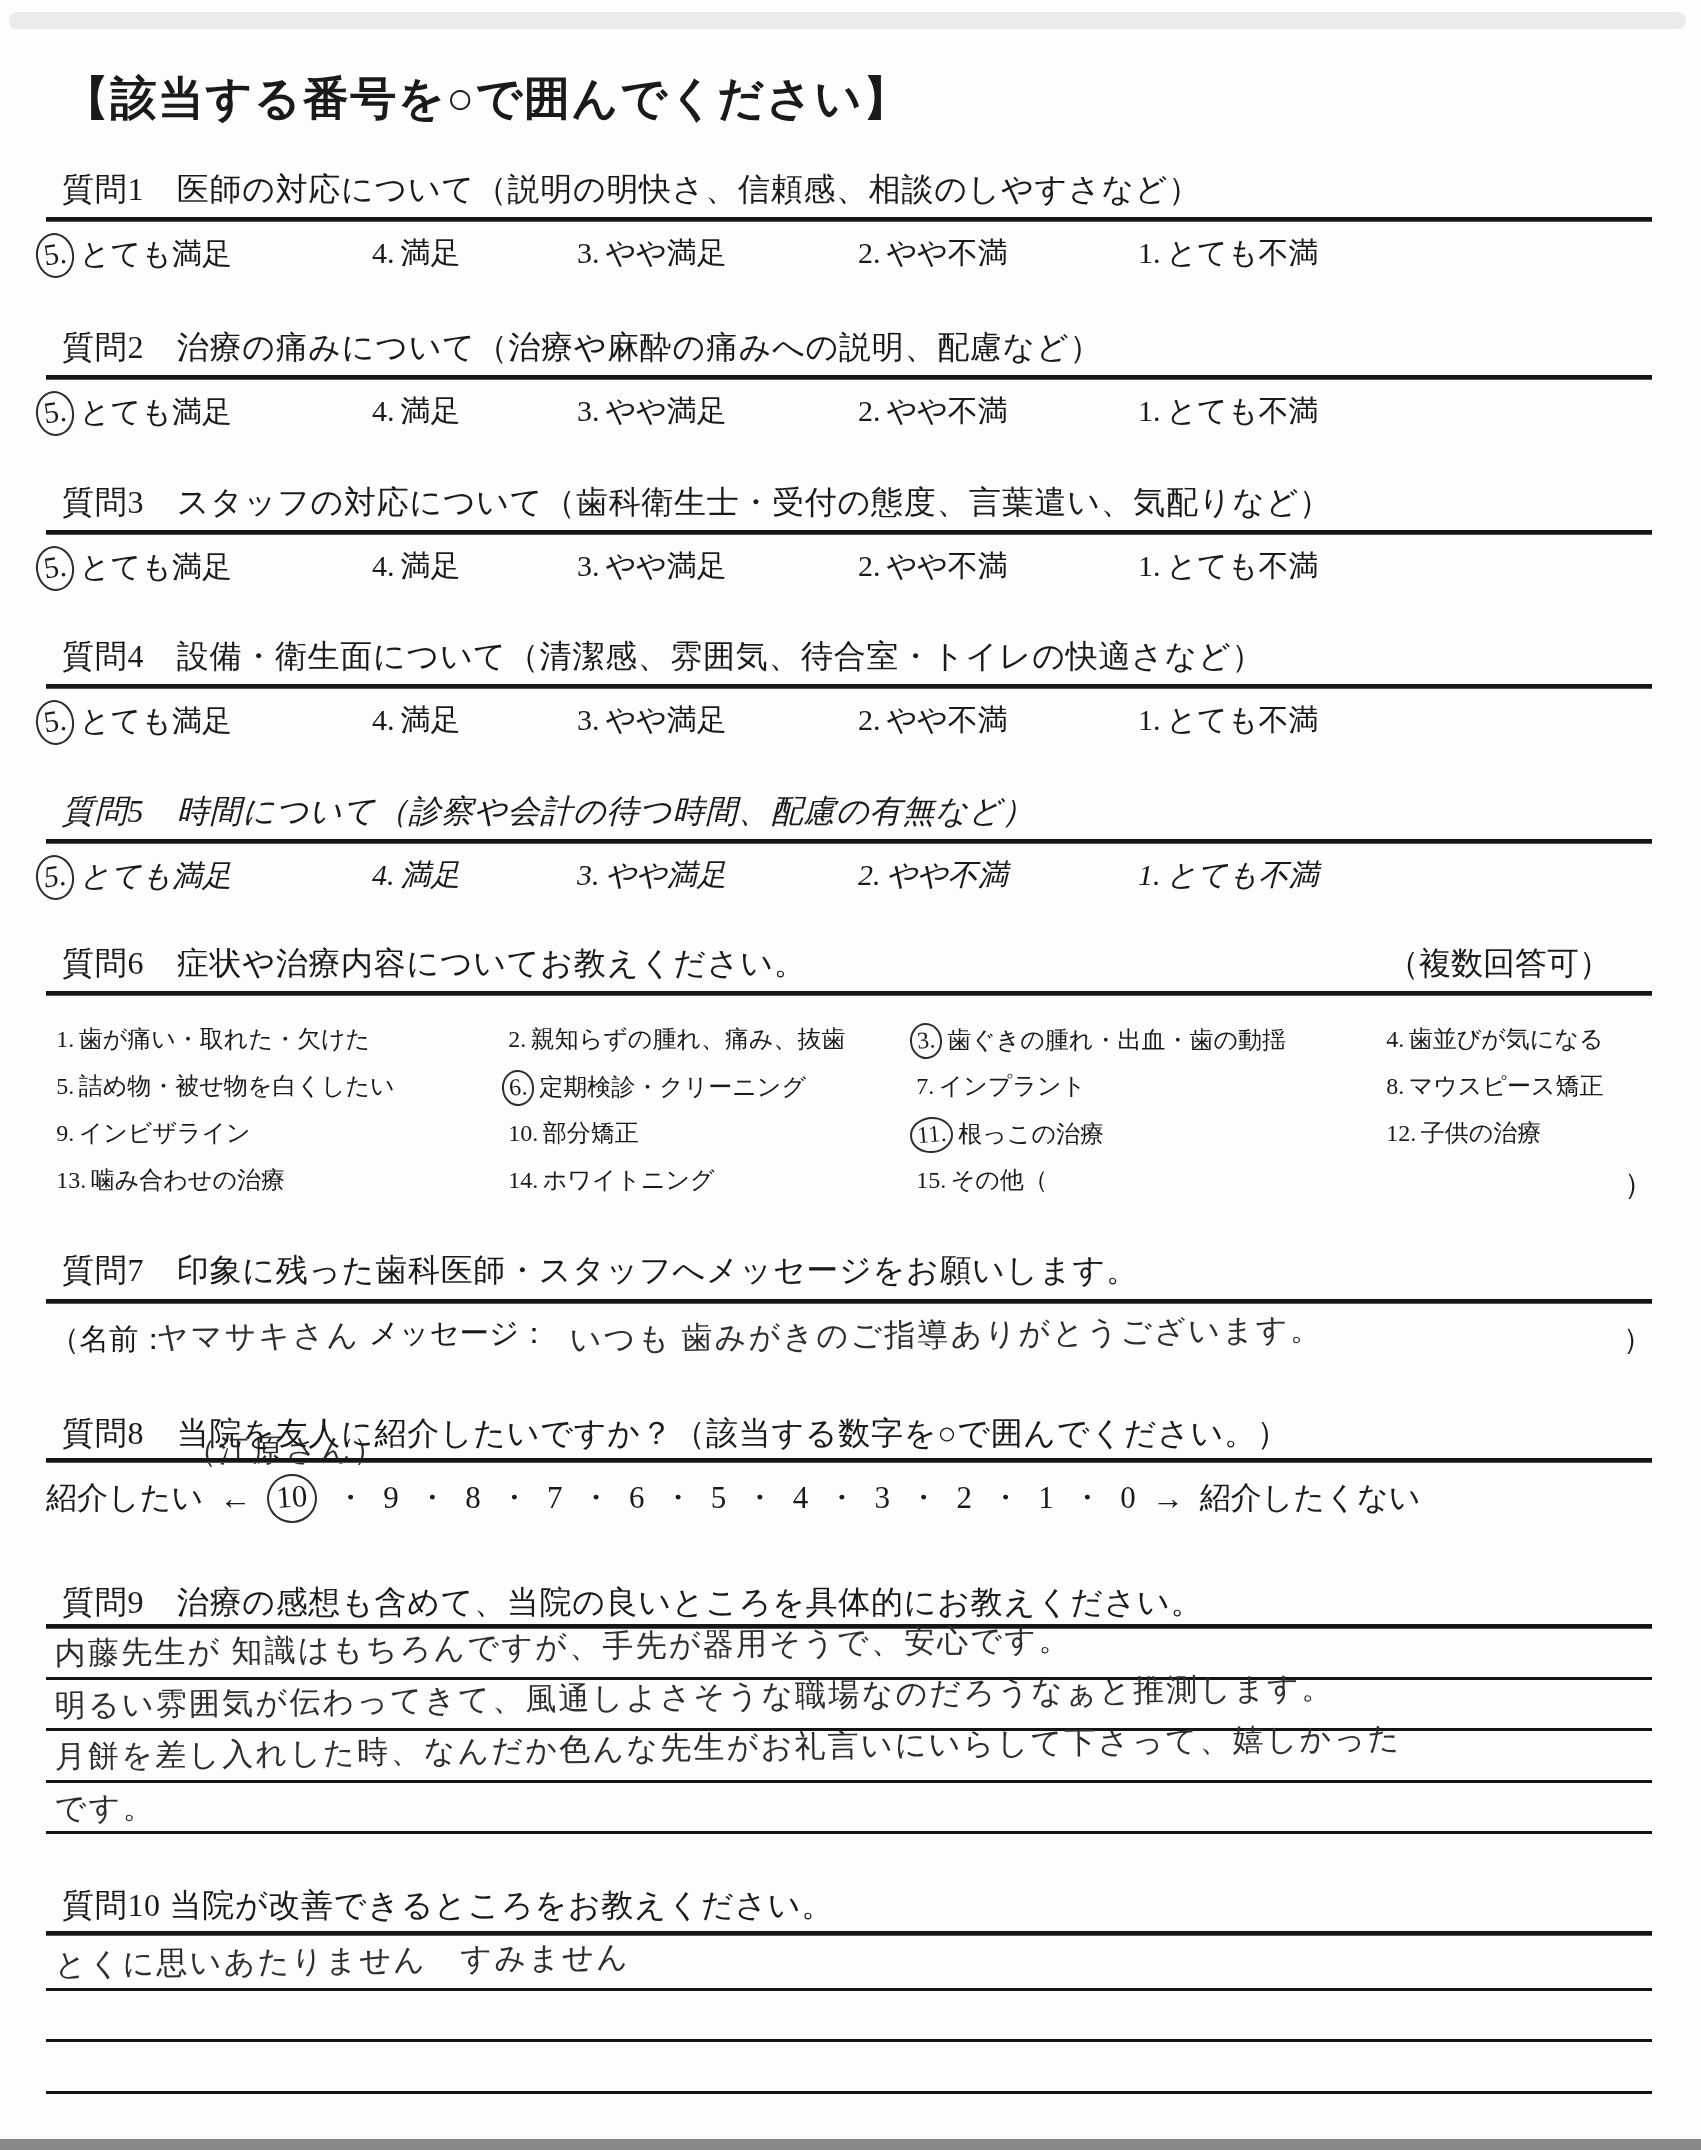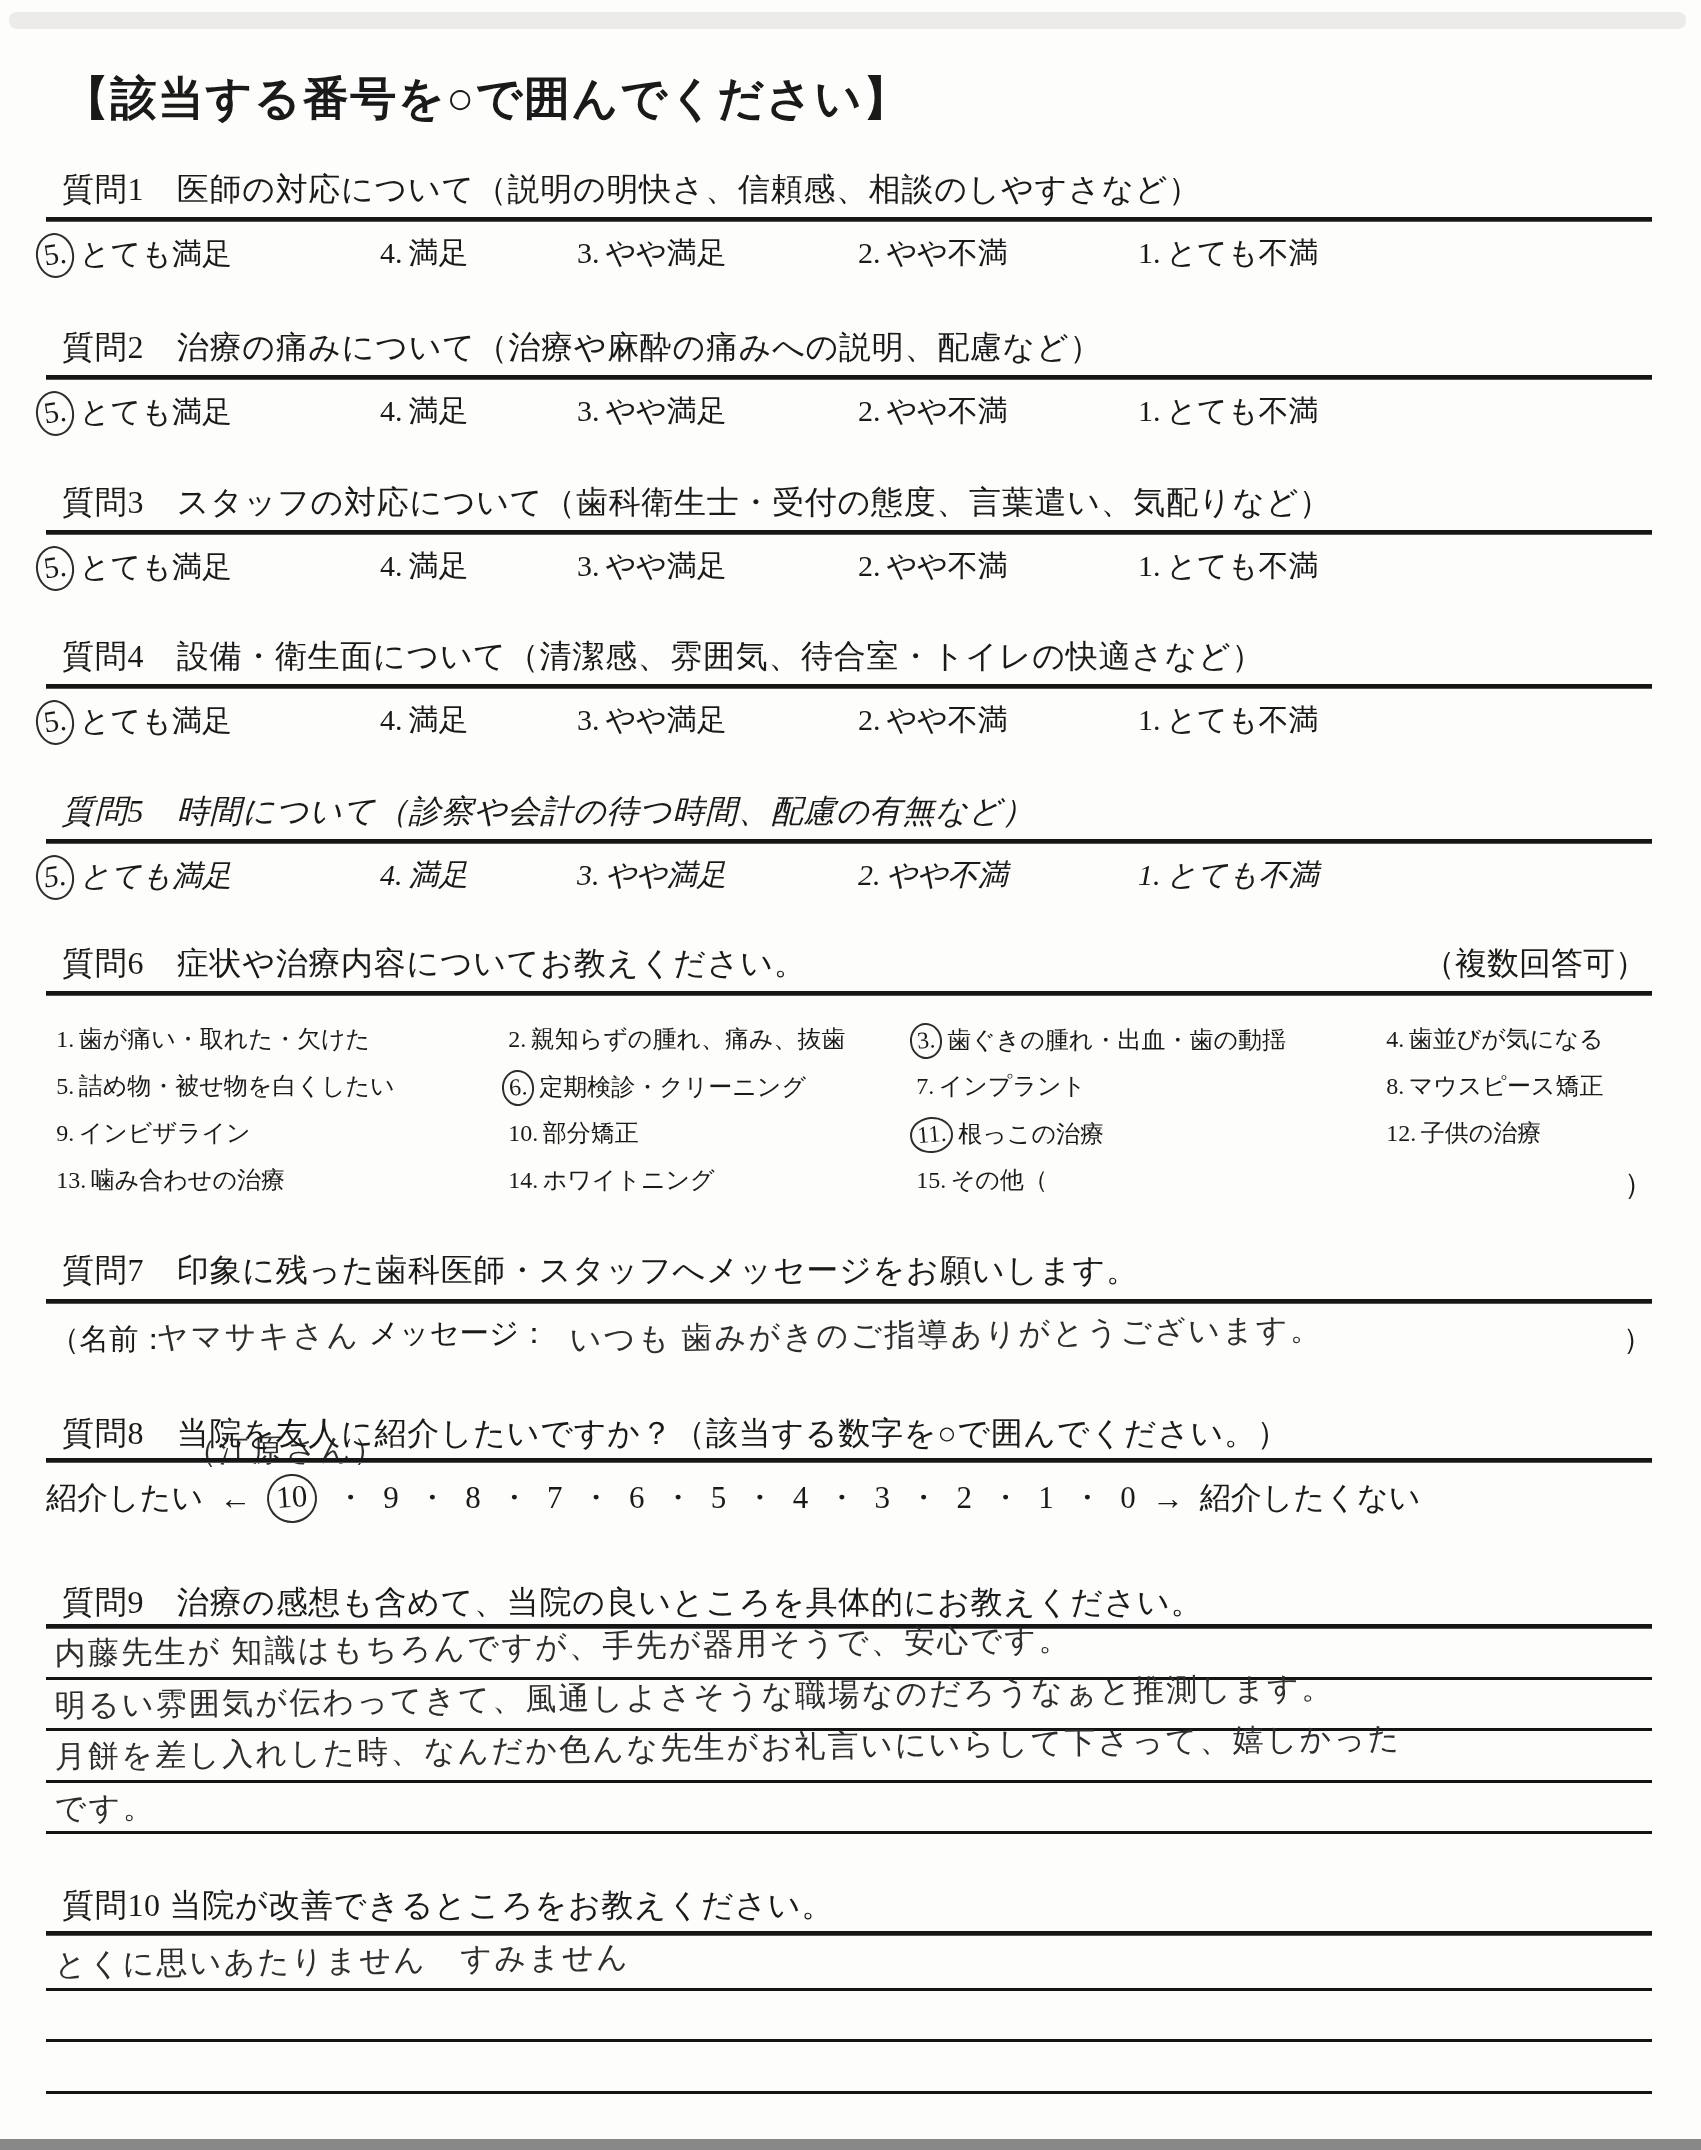--- a/index.html
+++ b/index.html
@@ -19,31 +19,31 @@
     position:absolute;top:68px;left:63px;
     font-size:46px;font-weight:700;letter-spacing:1.5px;white-space:nowrap;
   }
   .qblock{position:absolute;left:0;width:1701px;}
   .qheader{
     position:absolute;top:0;left:62px;
     font-size:32px;font-weight:500;letter-spacing:0.7px;white-space:nowrap;
   }
   .qnote{
     position:absolute;top:0;left:1387px;
-    font-size:32px;font-weight:500;white-space:nowrap;margin-left:36px;
+    font-size:32px;font-weight:500;white-space:nowrap;
   }
   .qrule{
     position:absolute;left:46px;width:1606px;height:3.7px;
     background:#161616;border-bottom:0.7px solid #555;
   }
   
   .opts{position:absolute;left:0;top:0;width:1701px;height:44px;}
   .opt{position:absolute;top:0;white-space:nowrap;font-size:30px;}
   .opt:nth-of-type(1){left:43px;}
-  .opt:nth-of-type(2){left:380px;text-align:right;}
+  .opt:nth-of-type(2){left:372px;text-align:right;}
   .opt:nth-of-type(3){left:577px;}
   .opt:nth-of-type(4){left:858px;}
   .opt:nth-of-type(5){left:1138px;}
   .num{display:inline-block;margin-right:5.9px;}
   .num.circled{
     border:2.2px solid #2d2d2d;border-radius:50%;
     padding:2.2px 5.9px 4.4px 5.9px;transform:rotate(-8deg);
     margin-left:-7.4px;
   }
   

